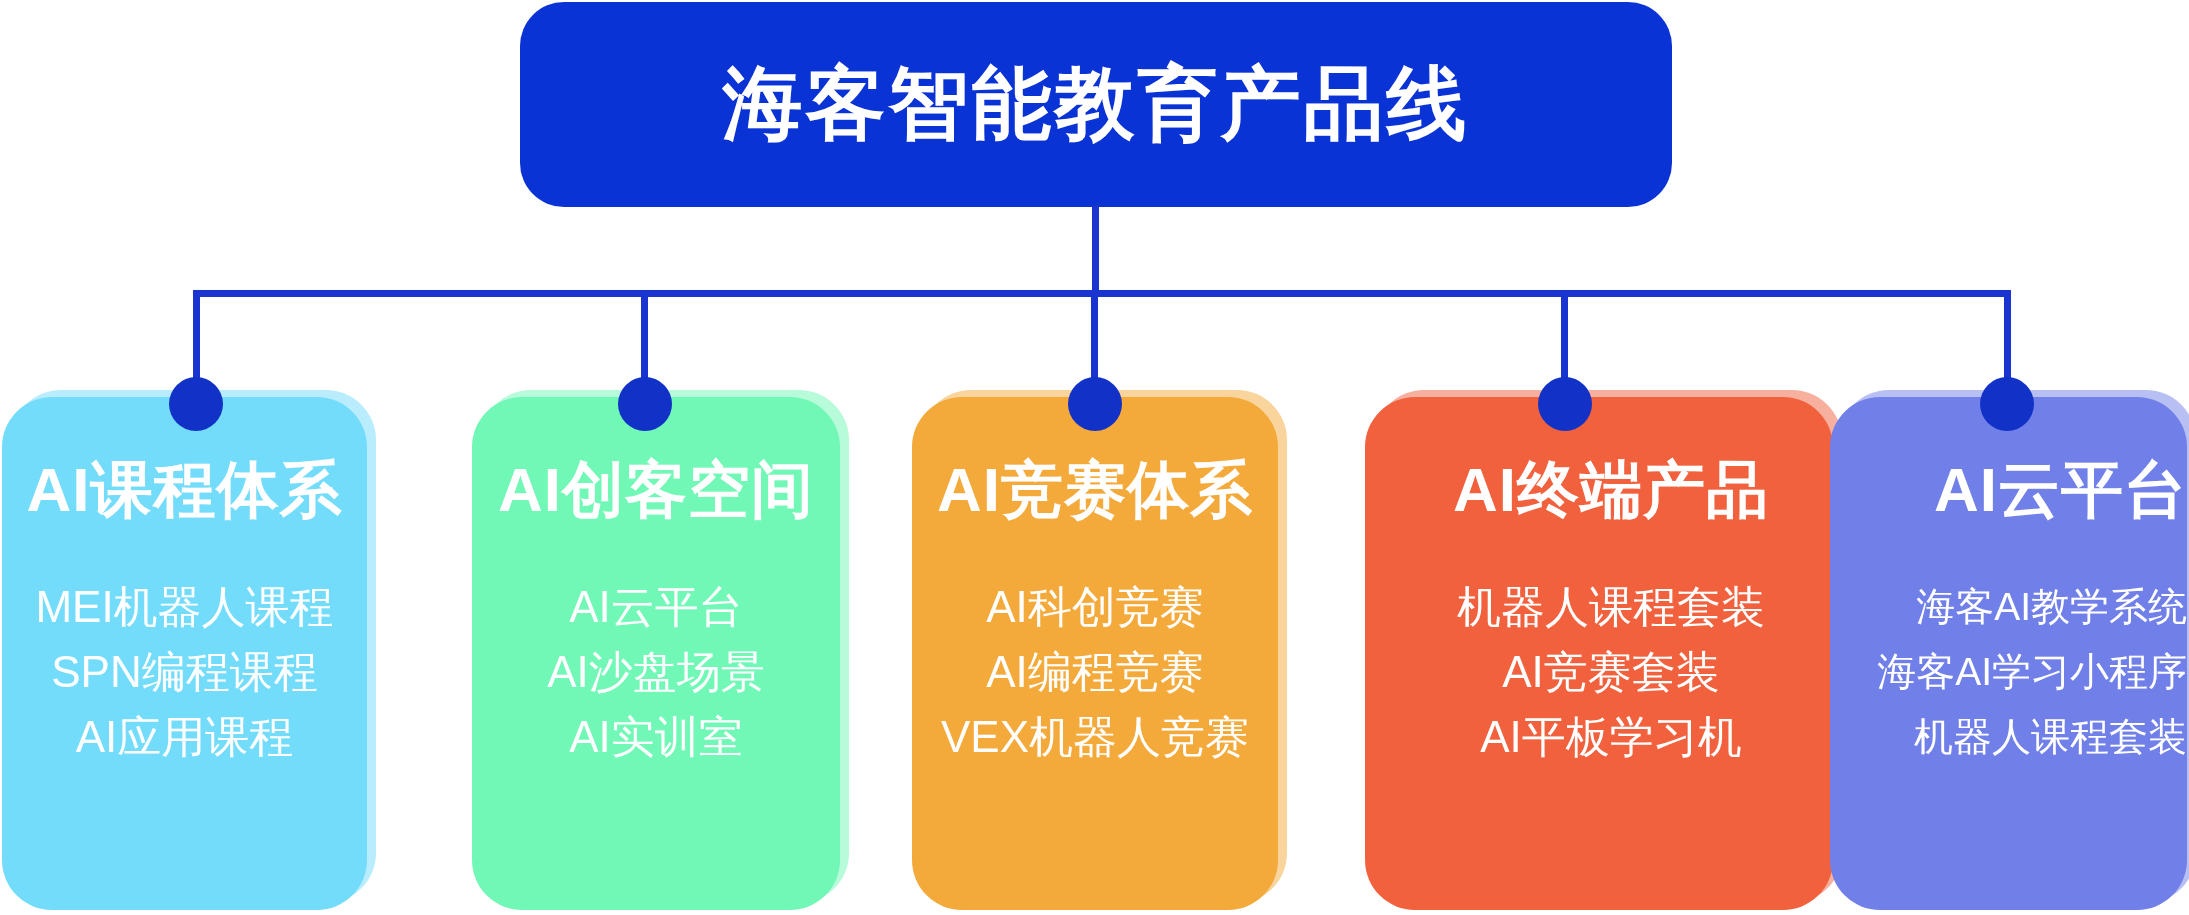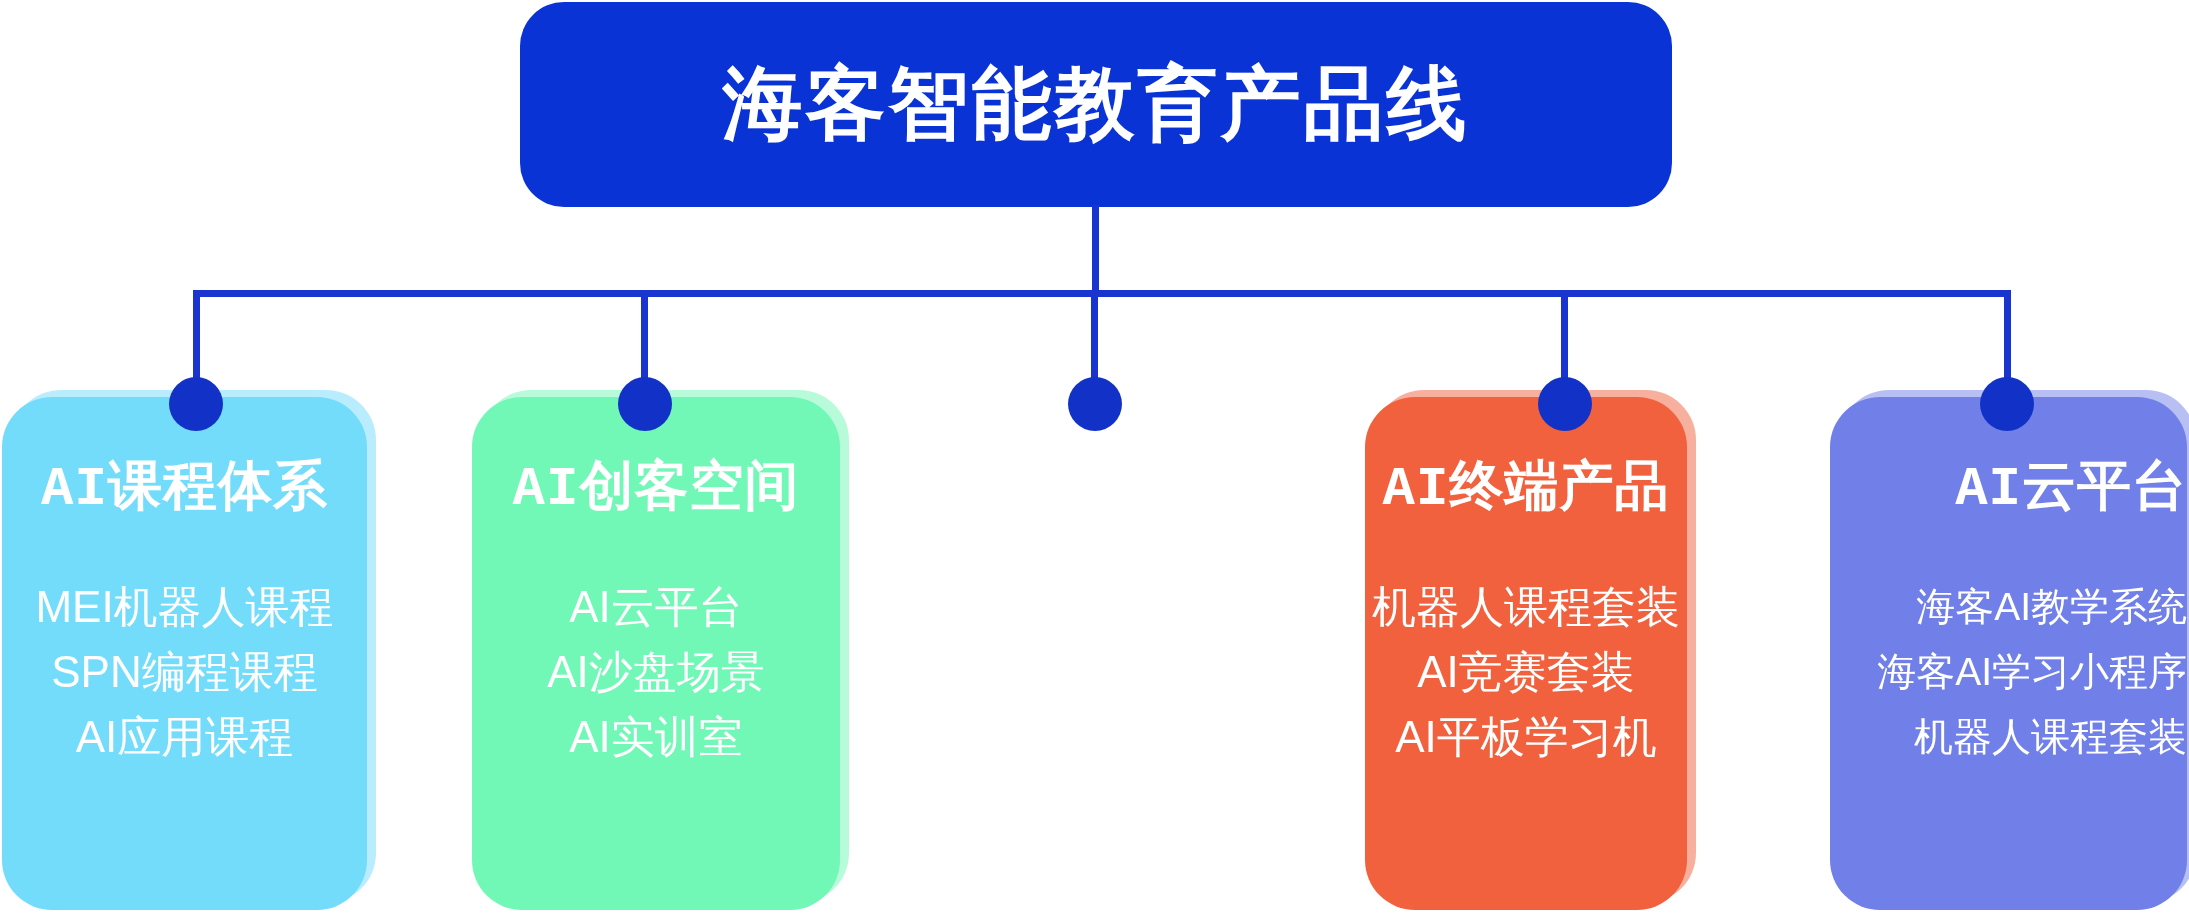--- a/index.html
+++ b/index.html
@@ -71,32 +71,31 @@
     inset: 0;
     border-radius: inherit;
     background: inherit;
     opacity: 0.5;
     transform: translate(9px, -7px);
     z-index: -1;
   }
   .card1 { left: 2px;    width: 365px; }
   .card2 { left: 457px;  width: 368px; }
   .card3 { left: 912px;  width: 366px; }
-  .card4 { left: 1365px; width: 322px; }
+  .card4 { left: 1365px; width: 444px; padding-left: 24px; }
   .card5 { left: 1830px; width: 357px; }
 
   .card-title {
     margin: 0;
     padding-top: 64px;
-    font-size: 54px;
+    font-size: 62px;
     line-height: 58px;
     font-weight: 800;
     letter-spacing: 1px;
     white-space: nowrap;
-    font-family: Liberation Mono, monospace;
   }
   .card-items { margin-top: 55px; }
   .card-item {
     margin: 0;
     font-size: 44px;
     line-height: 65px;
     font-weight: 400;
     white-space: nowrap;
   }
   .card5 .card-item { font-size: 39px; }
@@ -136,20 +135,28 @@
 
   <section class="card card2" style="background: rgb(113, 247, 182); margin-left: 15px;">
     <h2 class="card-title">AI创客空间</h2>
     <div class="card-items">
       <p class="card-item">AI云平台</p>
       <p class="card-item">AI沙盘场景</p>
       <p class="card-item">AI实训室</p>
     </div>
   </section>
 
+  <section class="card card3" style="background: rgb(244, 169, 59);">
+    <h2 class="card-title">AI竞赛体系</h2>
+    <div class="card-items">
+      <p class="card-item">AI科创竞赛</p>
+      <p class="card-item">AI编程竞赛</p>
+      <p class="card-item">VEX机器人竞赛</p>
+    </div>
+  </section>
 
   <section class="card card4" style="background: rgb(242, 97, 61);">
     <h2 class="card-title">AI终端产品</h2>
     <div class="card-items">
       <p class="card-item">机器人课程套装</p>
       <p class="card-item">AI竞赛套装</p>
       <p class="card-item">AI平板学习机</p>
     </div>
   </section>
 

